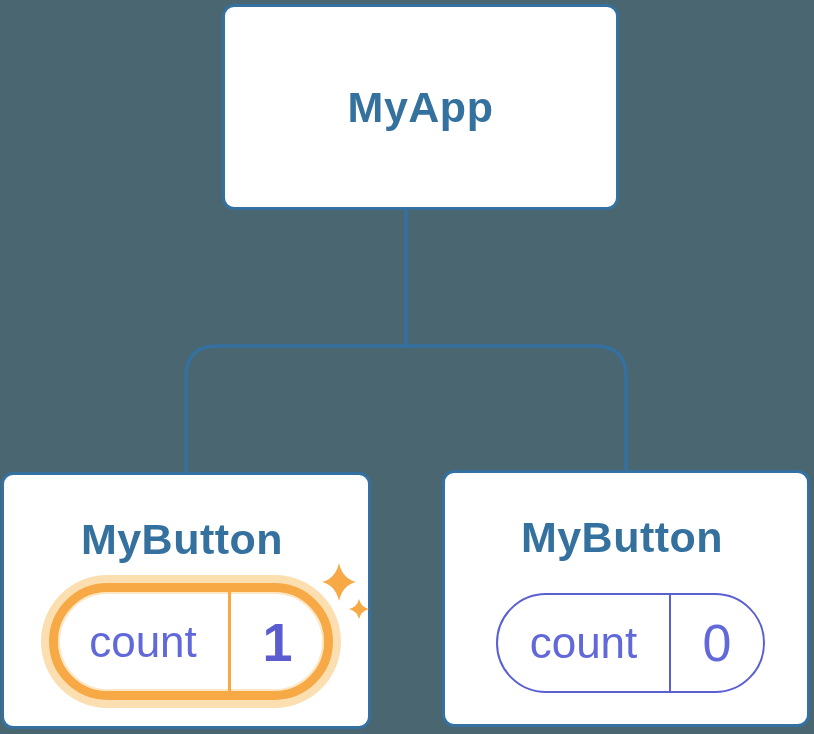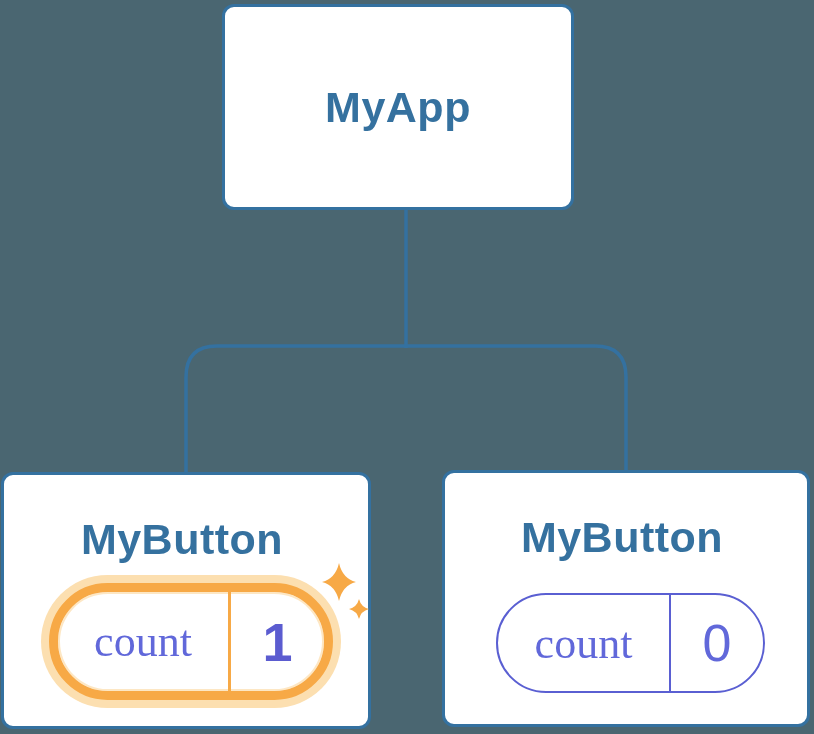--- a/index.html
+++ b/index.html
@@ -26,21 +26,21 @@
   }
   .card {
     position: absolute;
     background: var(--card-bg, #FFFFFF);
     border: 3px solid var(--line-blue, #3471A0);
     border-radius: 12px;
     box-sizing: border-box;
   }
   .card-app {
     left: 222px; top: 4px;
-    width: 352px; height: 206px;
+    width: 397px; height: 206px;
     display: flex; align-items: center; justify-content: center;
   }
   .card-btn-left  { left: 1px;   top: 472px; width: 370px; height: 257px; }
   .card-btn-right { left: 442px; top: 470px; width: 368px; height: 257px; }
   .node-title {
     color: var(--node-text-blue, #35719F);
     font-size: 43px;
     font-weight: 600;
     letter-spacing: 0.5px;
     white-space: nowrap;
@@ -78,21 +78,20 @@
     box-sizing: border-box;
   }
   .pill-cell-label { width: 173px; }
   .pill-cell-value { flex: 1; }
   .pill-highlighted .pill-cell-label { border-right: 3px solid var(--highlight-orange, #F7A946); }
   .pill-normal .pill-cell-label      { border-right: 2px solid var(--pill-purple, #5A5FD2); }
   .pill-key {
     color: var(--pill-label-purple, #6168DA);
     font-size: 44px;
     font-weight: 400;
-    font-family: Liberation Serif, serif;
   }
   .pill-value {
     color: var(--pill-label-purple, #6168DA);
     font-size: 52px;
     font-weight: 400;
   }
   .pill-value-bold {
     color: var(--pill-value-purple, #5B5CD0);
     font-size: 54px;
     font-weight: 700;

